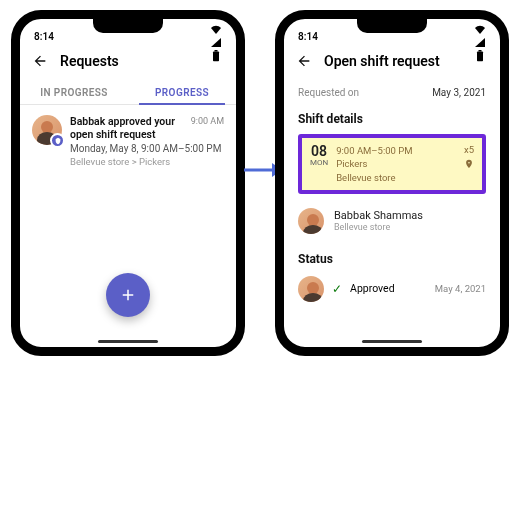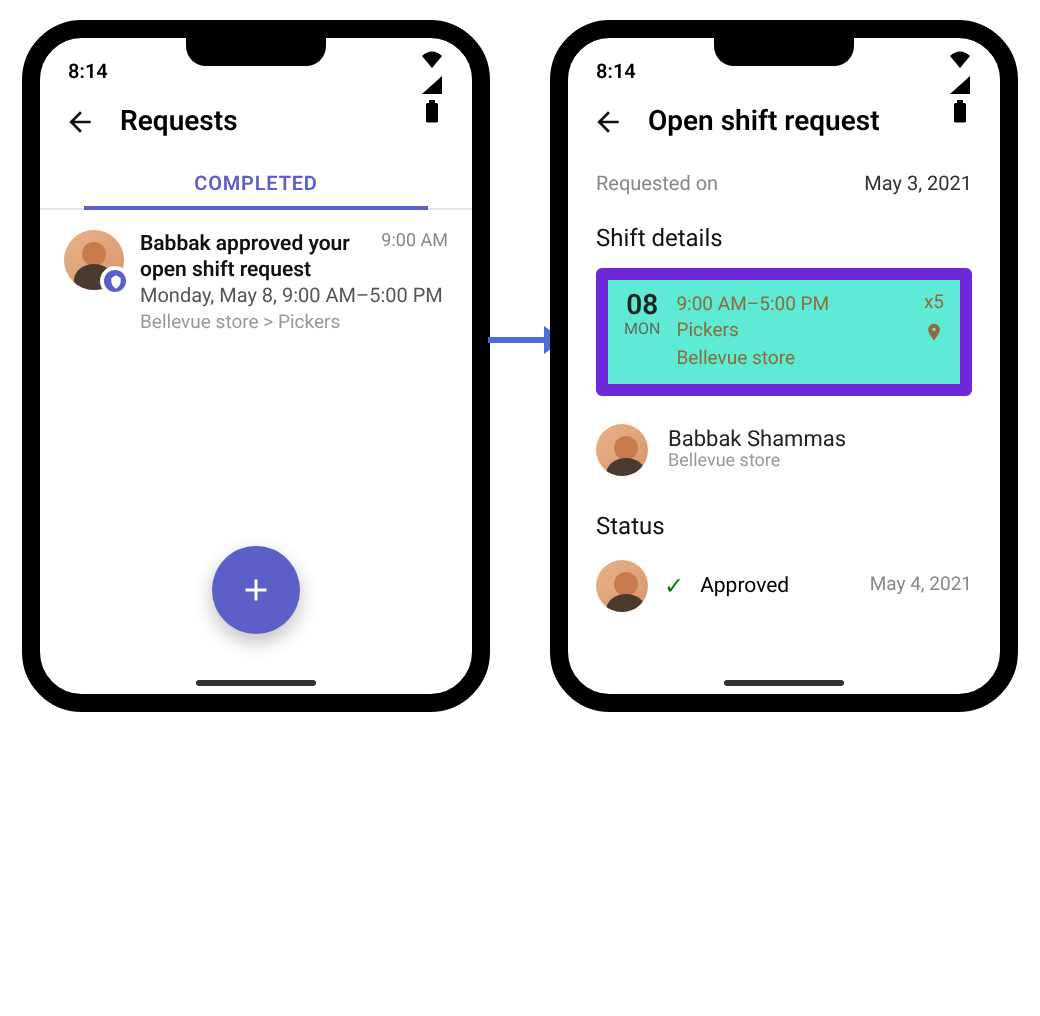--- a/index.html
+++ b/index.html
@@ -120,25 +120,25 @@
   .feed-sub { color:#555; margin-top:2px; font-size:10px; }
   .feed-path { color:#999; margin-top:2px; font-size:9.5px; }
   .fab {
     position:absolute; bottom:30px; left:50%; transform:translateX(-50%);
     width:44px; height:44px; border-radius:50%;
     background:#5b5fc7; color:#fff; display:flex; align-items:center; justify-content:center;
     box-shadow:0 4px 10px rgba(0,0,0,0.25);
   }
   .section-label { font-size:10px; color:#888; padding:10px 14px 0 14px; }
   .section-value-row { display:flex; justify-content:space-between; padding:2px 14px 6px 14px; font-size:10px; color:#333;}
-  .section-title { font-size:12px; font-weight:400; padding:8px 14px 4px 14px; color:#111; }
+  .section-title { font-size:12px; font-weight:700; padding:8px 14px 4px 14px; color:#111; }
   .shift-card {
     margin: 4px 14px 8px 14px;
-    background:#5eead4;
-    border:6px solid #6d28d9;
+    background:#fef9c3;
+    border:4px solid #6d28d9;
     border-radius:3px;
     display:flex;
     padding:6px 8px;
     gap:8px;
     font-size:9.5px;
     color:#8a6d3b;
   }
   .shift-date { text-align:center; color:#222; }
   .shift-date .num { font-size:14px; font-weight:600; line-height:1; }
   .shift-date .dow { font-size:8px; color:#666; }
@@ -181,21 +181,22 @@
     </div>
 
     <div class="header">
       <svg width="16" height="16" viewBox="0 0 24 24">
           <path d="M20 11H7.8l5.6-5.6L12 4l-8 8 8 8 1.4-1.4L7.8 13H20z" fill="#111"></path>
         </svg>
       <span>Requests</span>
     </div>
 
     <div class="tabs">
-      <div class="tab active">COMPLETED</div>
+      <div class="tab">IN PROGRESS</div>
+      <div class="tab active">PROGRESS</div>
     </div>
 
     <div class="feed">
       <div class="feed-item">
         <div class="avatar-wrap">
           <div class="avatar"></div>
           <div class="avatar-badge">
             <svg width="8" height="8" viewBox="0 0 24 24">
                 <path fill="#fff" d="M12 2l7 4v5c0 5-3 9-7 11-4-2-7-6-7-11V6l7-4z"></path>
               </svg>

